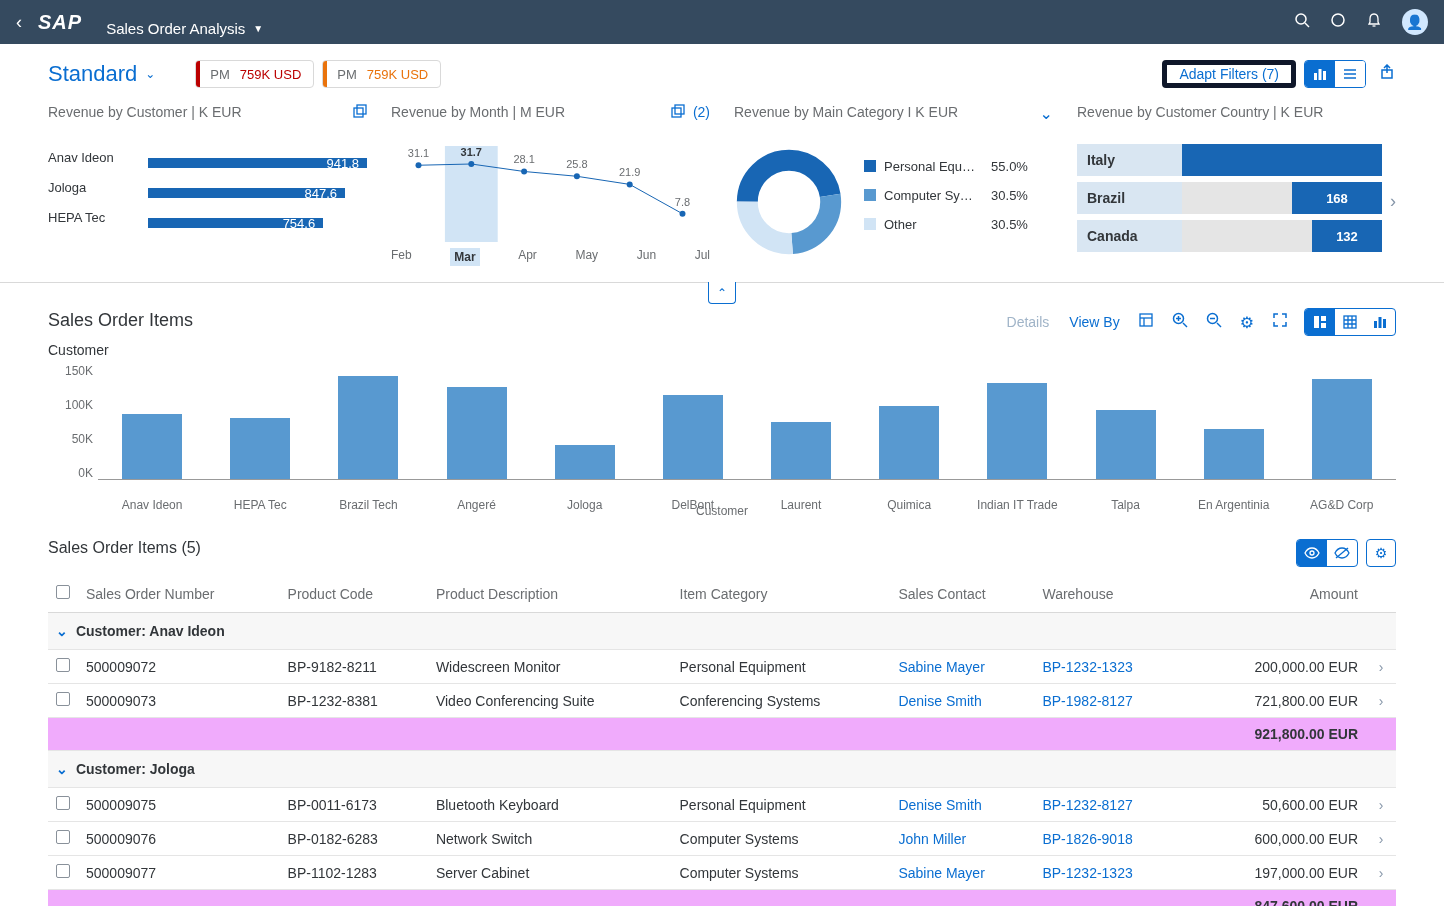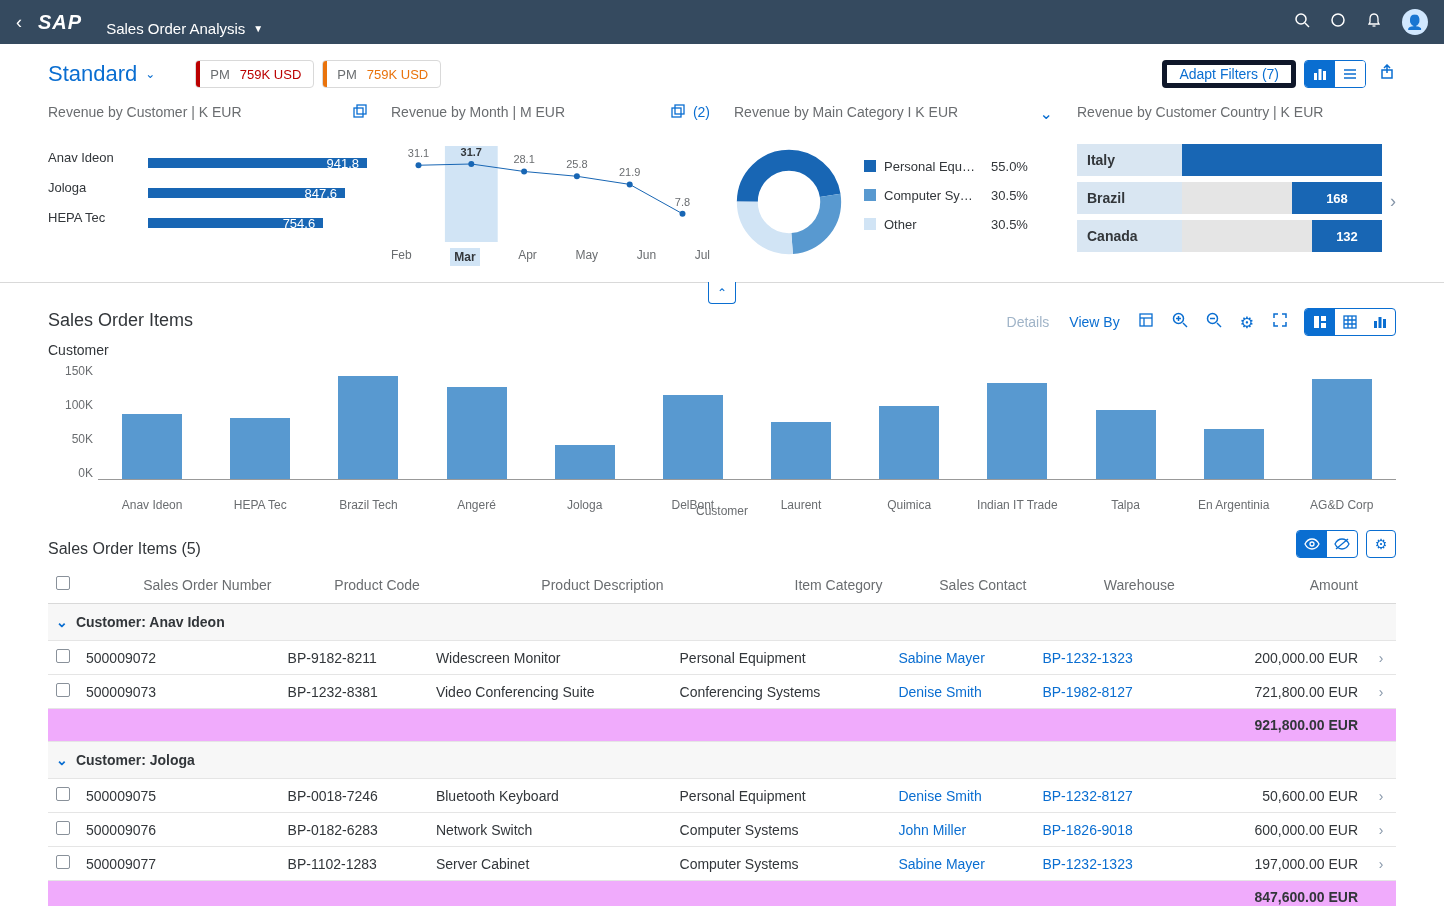--- a/index.html
+++ b/index.html
@@ -75,29 +75,29 @@
   .main-chart .xlabels div { text-align: center; font-size: 12px; color: #6a6d70; }
   .section2-r1 { display: flex; align-items: center; }
   .section2-r1 .spacer { flex: 1; }
   .section2-r1 .link { color: #0a6ed1; margin-left: 20px; cursor: pointer; font-size: 14px; }
   .section2-r1 .link.dim { color: #a0b4c8; }
   .section2-r1 .ic { color: #0a6ed1; margin-left: 18px; cursor: pointer; font-size: 16px; }
   .section2-r1 .seg3 { display: inline-flex; border: 1px solid #0a6ed1; border-radius: 4px; overflow: hidden; margin-left: 16px; height: 28px; }
   .section2-r1 .seg3 .b { width: 30px; display: flex; align-items: center; justify-content: center; color: #0a6ed1; cursor: pointer; }
   .section2-r1 .seg3 .b.sel { background: #0a6ed1; color: #fff; }
   
-  .table-head-row { display: flex; align-items: flex-end; margin-top: 12px; margin-bottom: 8px; }
+  .table-head-row { display: flex; align-items: flex-start; margin-top: 21px; margin-bottom: 8px; }
   .table-head-row .title { font-size: 16px; }
   .table-head-row .spacer { flex: 1; }
   .table-head-row .seg2 { display: inline-flex; border: 1px solid #0a6ed1; border-radius: 4px; overflow: hidden; height: 28px; margin-right: 8px; }
   .table-head-row .seg2 .b { width: 30px; display: flex; align-items: center; justify-content: center; color: #0a6ed1; cursor: pointer; }
   .table-head-row .seg2 .b.sel { background: #0a6ed1; color: #fff; }
   .gear-btn { width: 30px; height: 28px; border: 1px solid #0a6ed1; border-radius: 4px; color: #0a6ed1; display: flex; align-items: center; justify-content: center; cursor: pointer; }
   table.data { width: 100%; border-collapse: collapse; font-size: 14px; }
-  table.data th { text-align: right; font-weight: normal; color: #6a6d70; border-bottom: 1px solid #d9d9d9; padding: 10px 8px; background: #fff; }
+  table.data th { text-align: left; font-weight: normal; color: #6a6d70; border-bottom: 1px solid #d9d9d9; padding: 10px 8px; background: #fff; }
   table.data td { padding: 8px 8px; border-bottom: 1px solid #e5e5e5; vertical-align: middle; }
   table.data .grp-row td { background: #f7f7f7; font-weight: bold; padding: 10px 8px; }
   table.data .grp-row .chev { color: #0a6ed1; display: inline-block; width: 16px; }
   table.data .link { color: #0a6ed1; cursor: pointer; }
   table.data .amount { text-align: right; white-space: nowrap; }
   table.data .nav-col { width: 30px; text-align: center; color: #8696a9; cursor: pointer; }
   table.data .chk-col { width: 30px; text-align: center; }
   .cb { display: inline-block; width: 14px; height: 14px; border: 1px solid #89919a; border-radius: 2px; cursor: pointer; }
   table.data tr.sub td { background: #f0abfc; font-weight: bold; }
   .customer-axis-label { text-align: center; font-size: 12px; color: #6a6d70; margin-top: -18px; margin-bottom: 8px; }
@@ -484,21 +484,21 @@
           <td colspan="7"></td>
           <td class="amount">921,800.00 EUR</td>
           <td></td>
         </tr>
         <tr class="grp-row">
           <td colspan="9"><span class="chev">⌄</span> Customer: Jologa</td>
         </tr>
         <tr>
           <td class="chk-col"><span class="cb"></span></td>
         <td>500009075</td>
-        <td>BP-0018-7246</td>
+        <td>BP-0011-6173</td>
         <td>Bluetooth Keyboard</td>
         <td>Personal  Equipment</td>
         <td><span class="link">Denise Smith</span></td>
         <td><span class="link">BP-1232-8127</span></td>
         <td class="amount">50,600.00 EUR</td>
         <td class="nav-col">›</td>
         </tr>
         <tr>
           <td class="chk-col"><span class="cb"></span></td>
         <td>500009076</td>

